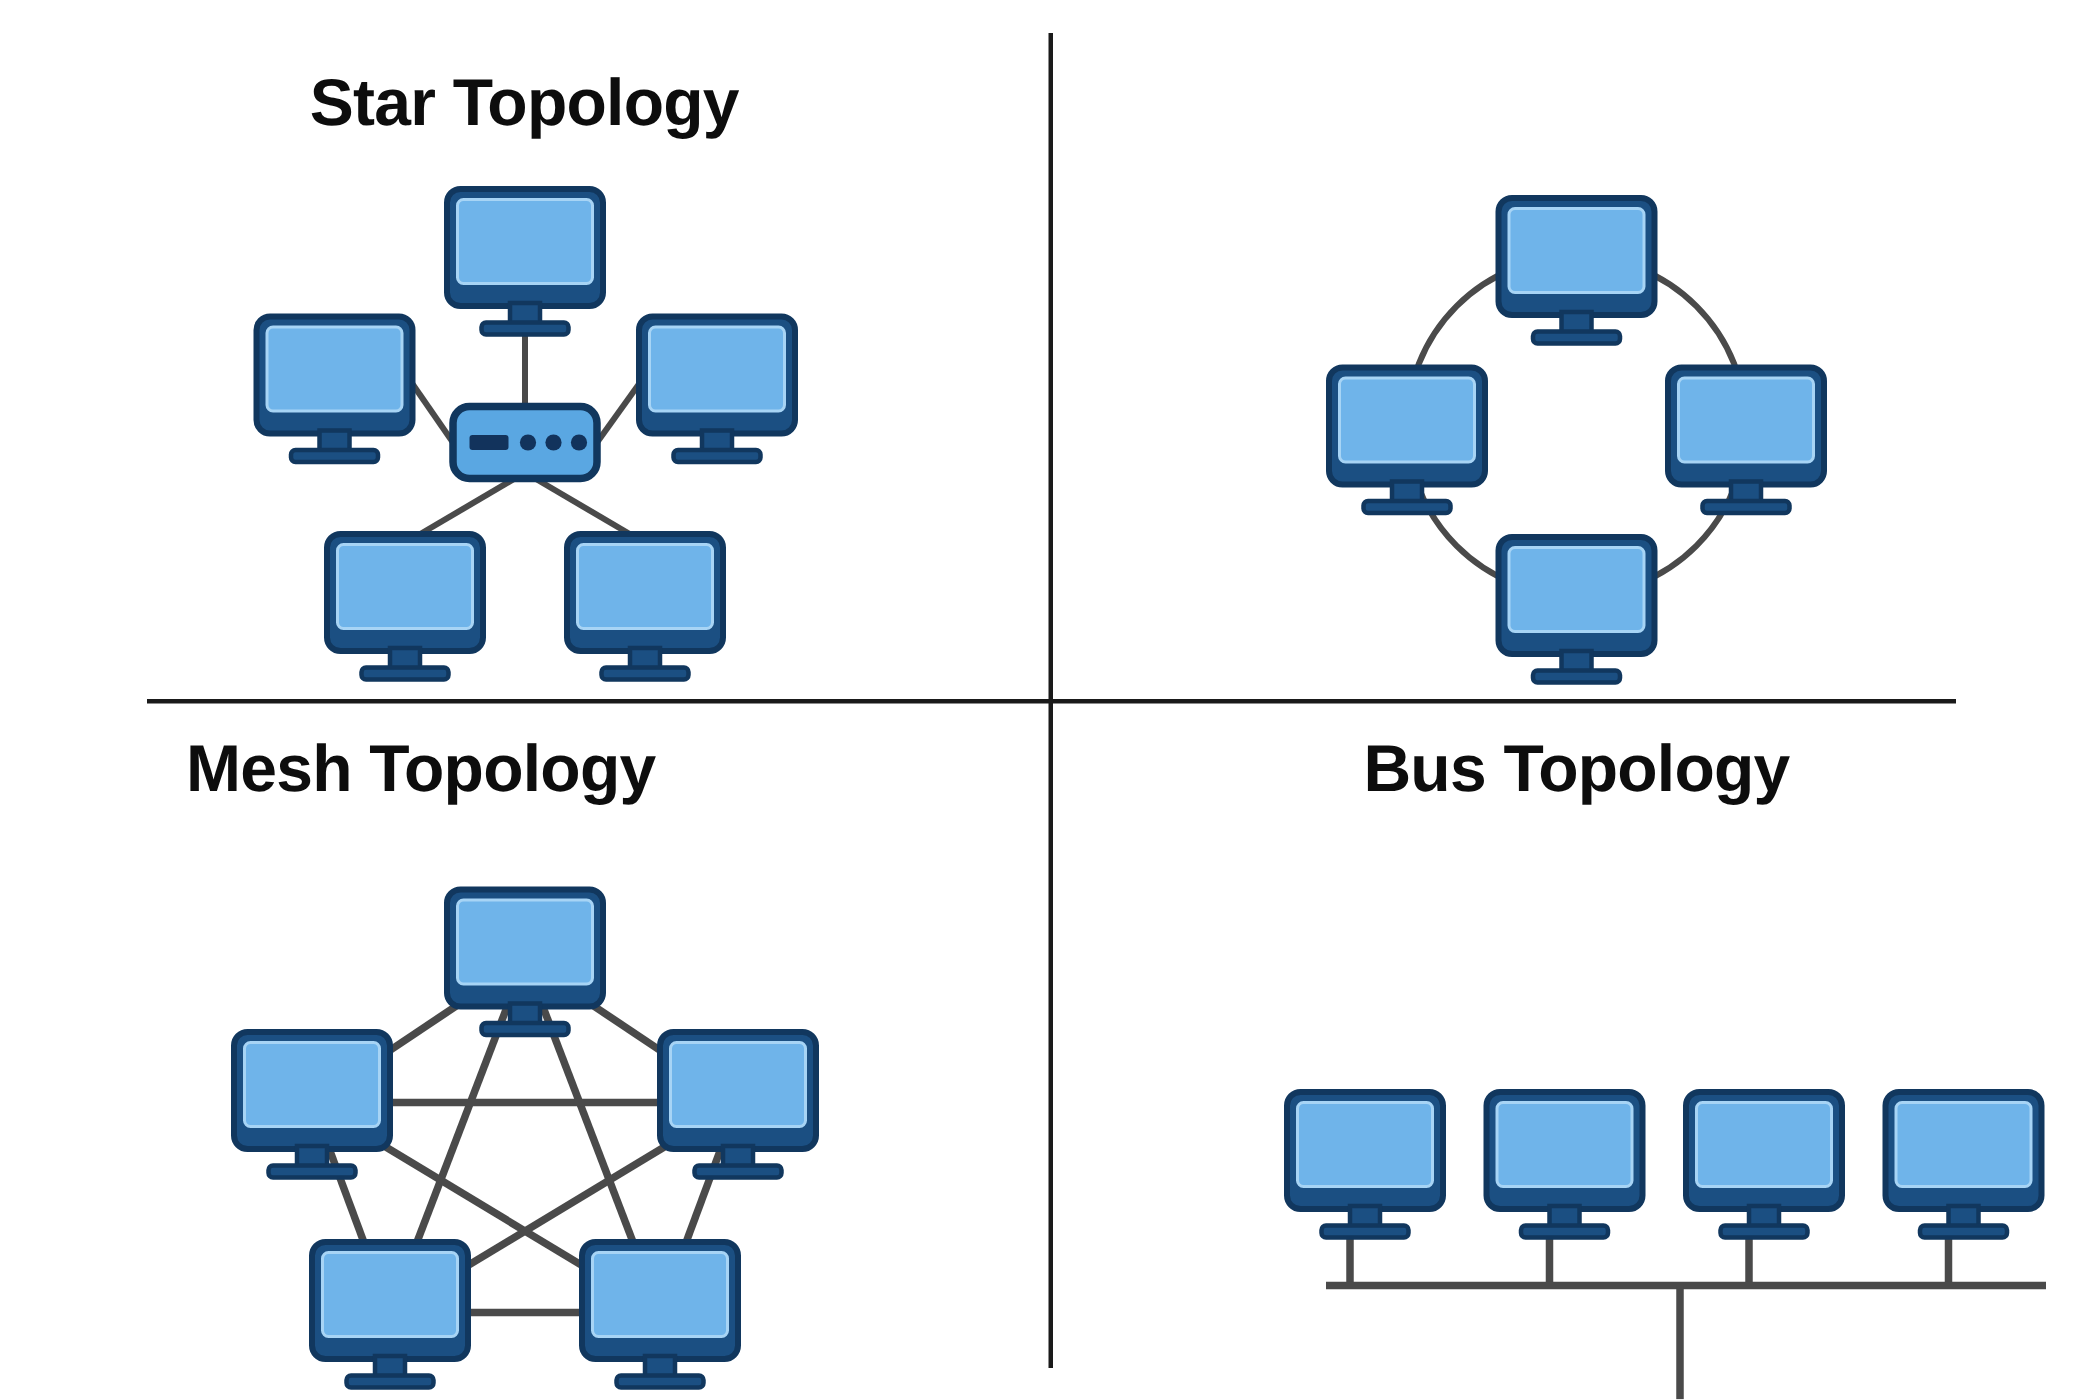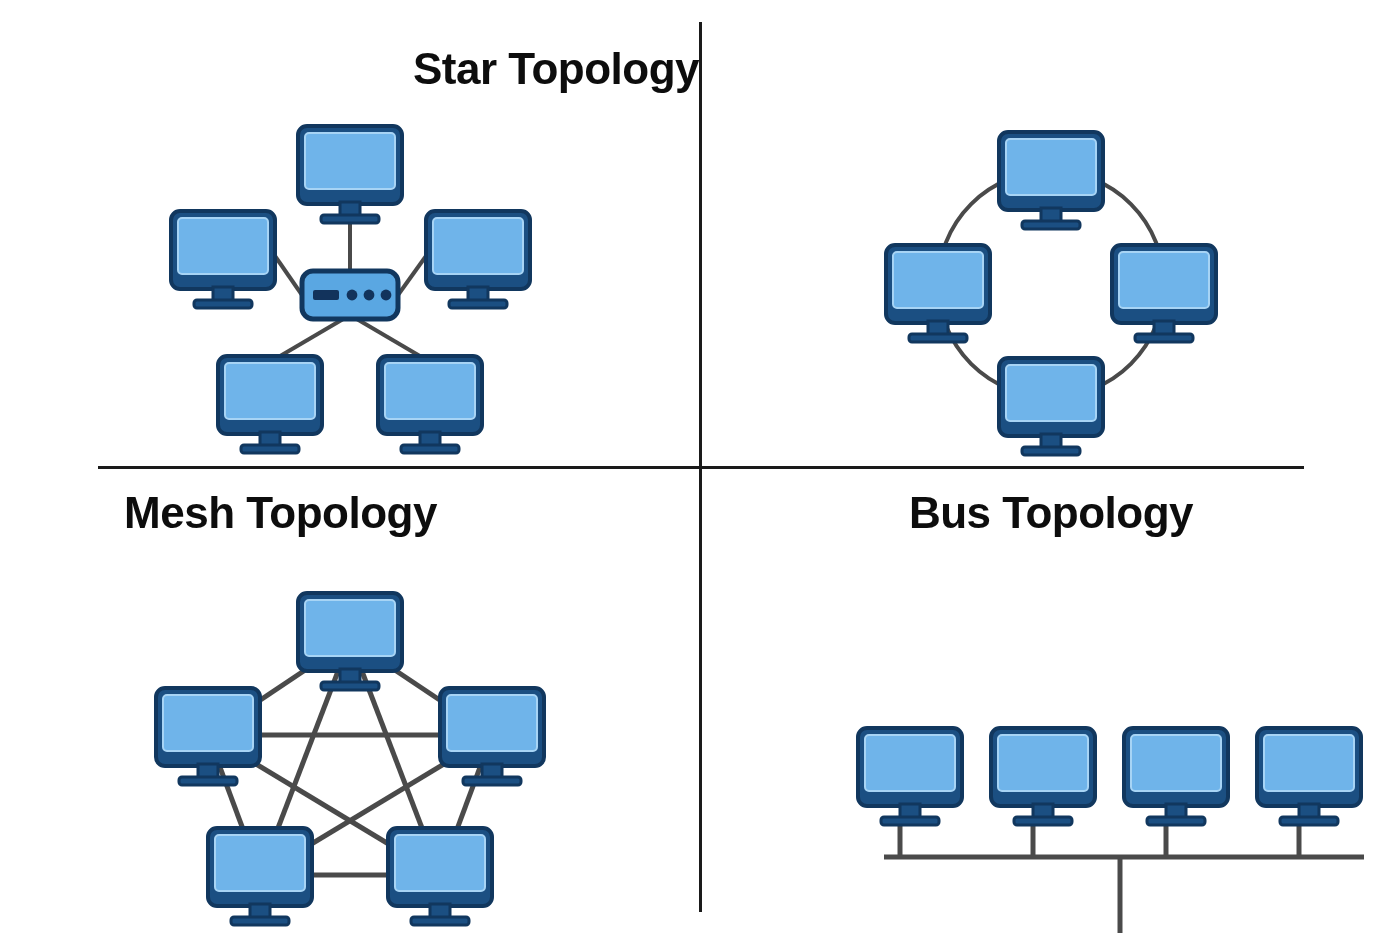--- a/index.html
+++ b/index.html
@@ -53,21 +53,21 @@
   .diagram-svg {
     position: absolute;
     top: 0;
     left: 0;
   }
   #quad-star      { left: 0px;   top: 22px;  width: 699px; height: 444px; }
   #quad-ring      { left: 702px; top: 22px;  width: 698px; height: 444px; }
   #quad-mesh      { left: 0px;   top: 469px; width: 561px; height: 464px; }
   #quad-bus       { left: 702px; top: 469px; width: 698px; height: 408px; text-decoration: underline; }
 
-  #quad-star .panel-title { top: 25px; text-align: right; }
+  #quad-star .panel-title { top: 25px; }
   #quad-ring .panel-title { top: 25px; }
   #quad-mesh .panel-title { top: 22px; }
   #quad-bus  .panel-title { top: 22px; }
 </style>
 </head>
 <body>
 
 <div id="stage">
 
   <div class="divider" id="divider-vertical"></div>

